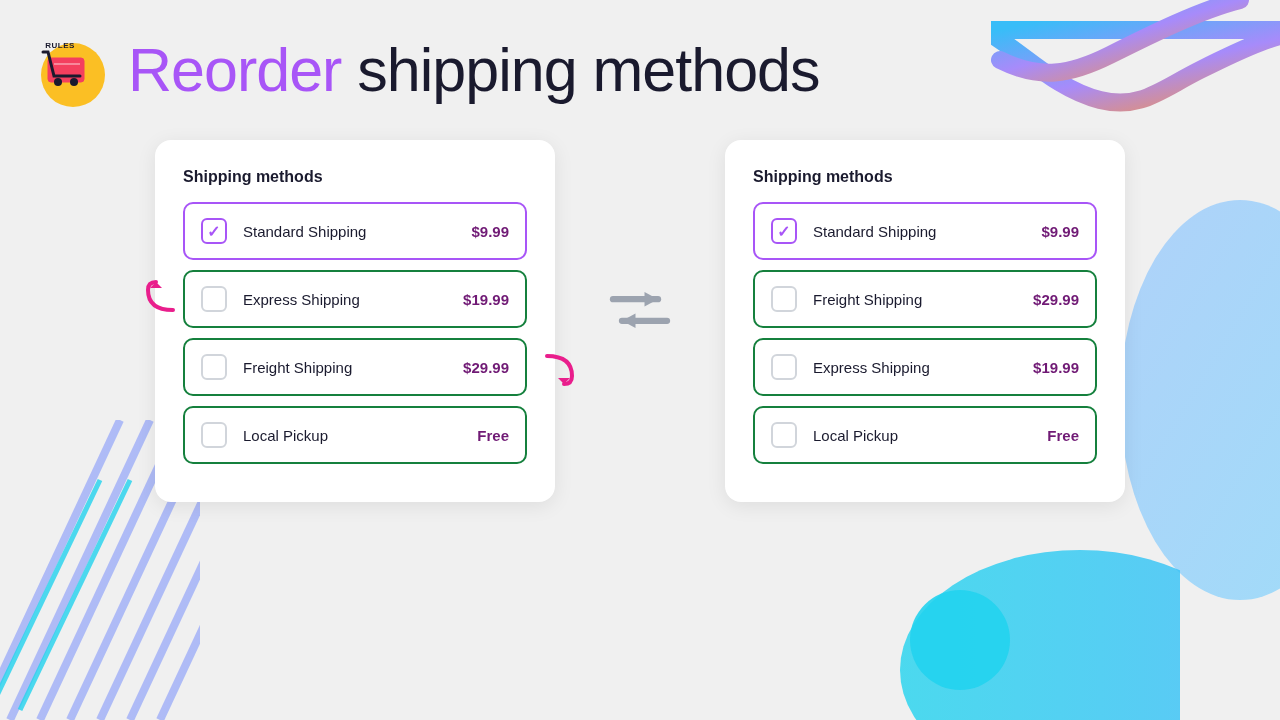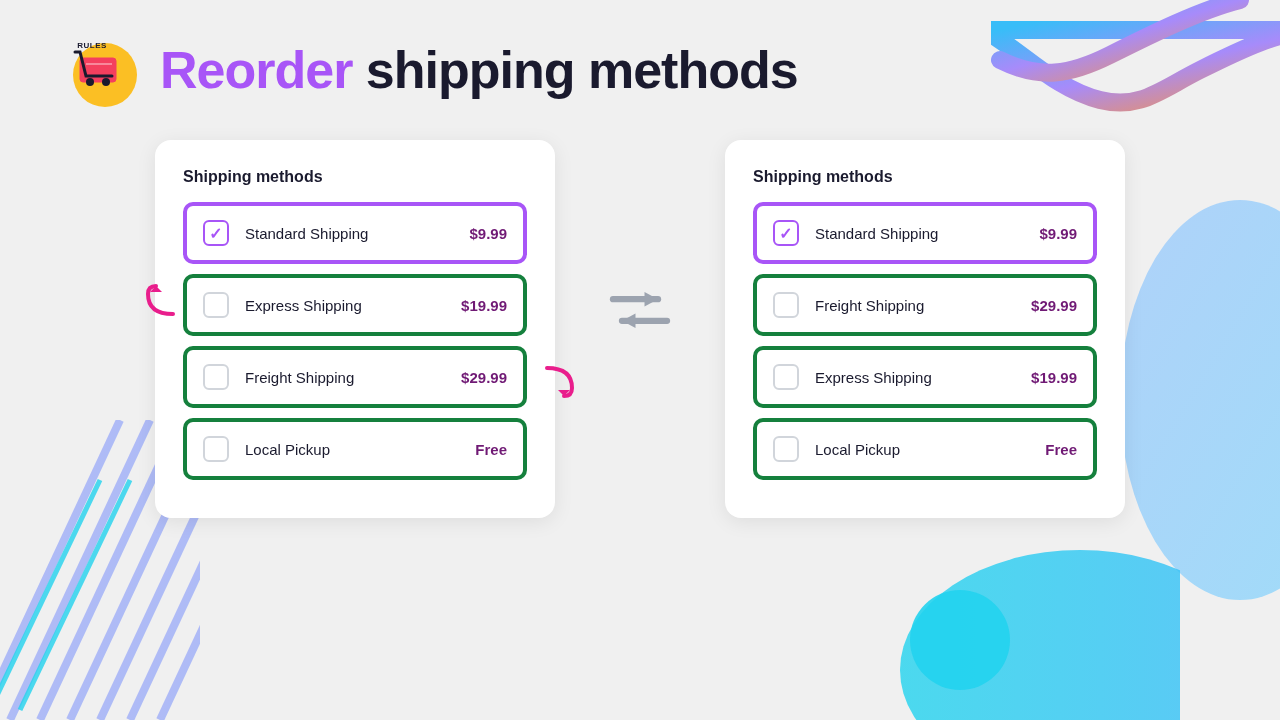--- a/index.html
+++ b/index.html
@@ -48,36 +48,36 @@
       right: 100px;
       width: 300px;
       height: 200px;
       pointer-events: none;
     }
 
     
     .header {
       position: relative;
       z-index: 2;
-      padding: 30px 60px 20px 60px;
+      padding: 30px 60px 20px 28px;
       display: flex;
       align-items: center;
     }
 
     .logo {
       width: 80px;
       height: 80px;
       position: relative;
       flex-shrink: 0;
       margin-right: 20px;
     }
 
     .page-title {
-      font-size: 52px;
-      font-weight: 700;
+      font-size: 61px;
+      font-weight: 400;
       line-height: 1;
       letter-spacing: -1px;
     }
 
     .page-title .highlight {
       color: #a855f7;
     }
 
     .page-title .normal {
       color: #1a1a2e;
@@ -107,21 +107,21 @@
     .card-title {
       font-size: 16px;
       font-weight: 700;
       color: #1a1a2e;
       margin-bottom: 16px;
     }
 
     .shipping-item {
       display: flex;
       align-items: center;
-      border: 4px solid #15803d;
+      border: 2px solid #15803d;
       border-radius: 10px;
       padding: 14px 16px;
       margin-bottom: 10px;
       background: white;
     }
 
     .shipping-item.checked {
       border-color: #a855f7;
     }
 

